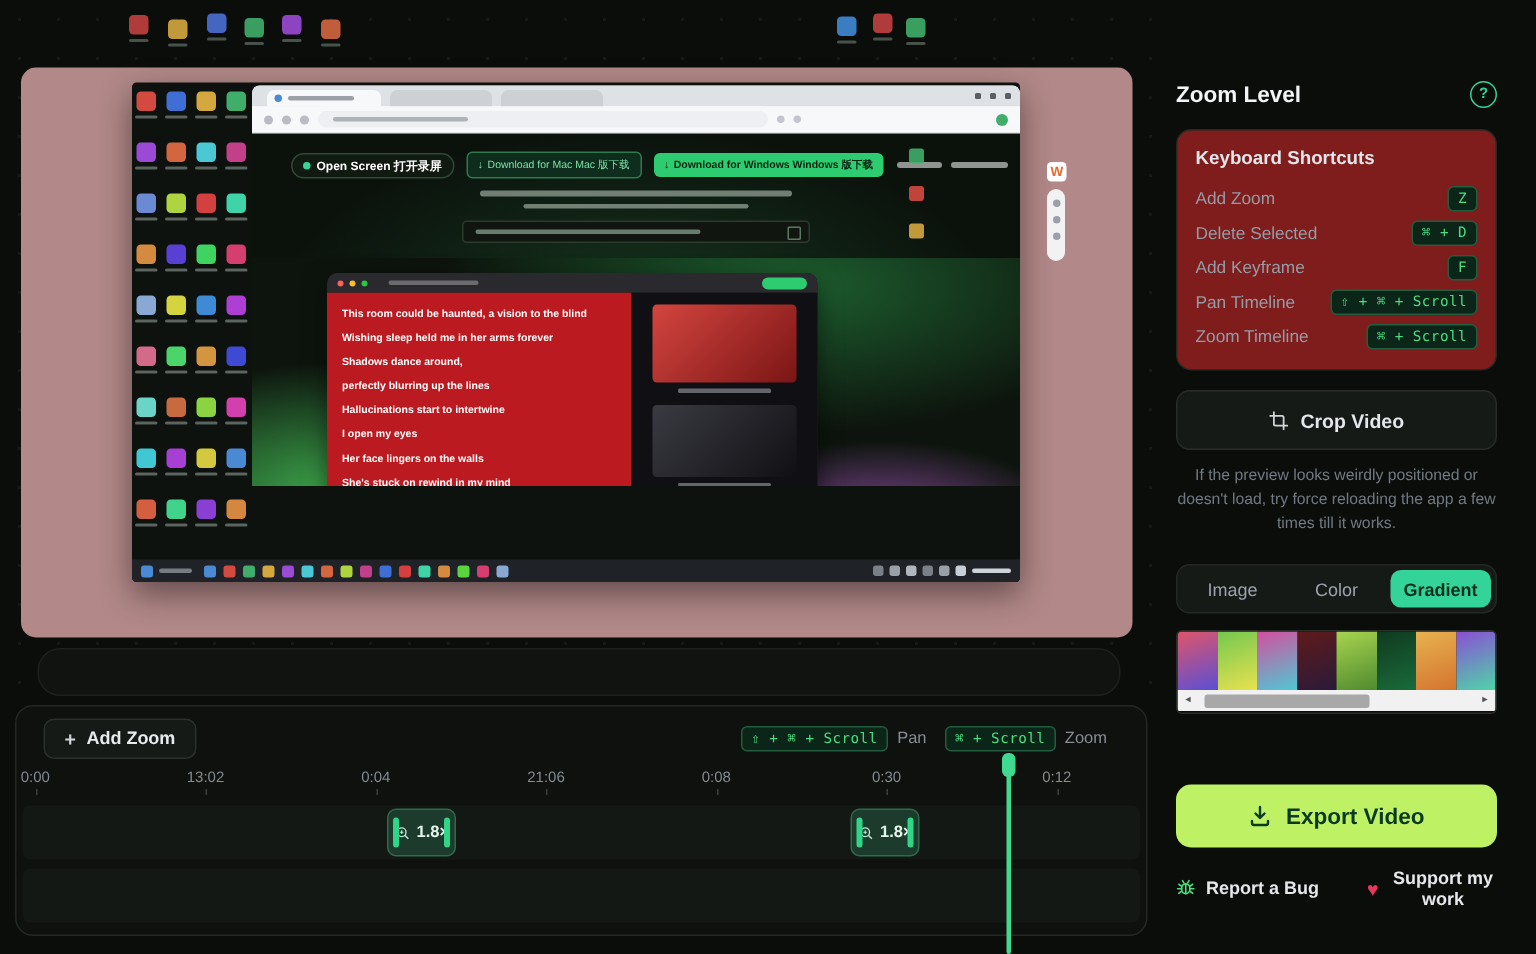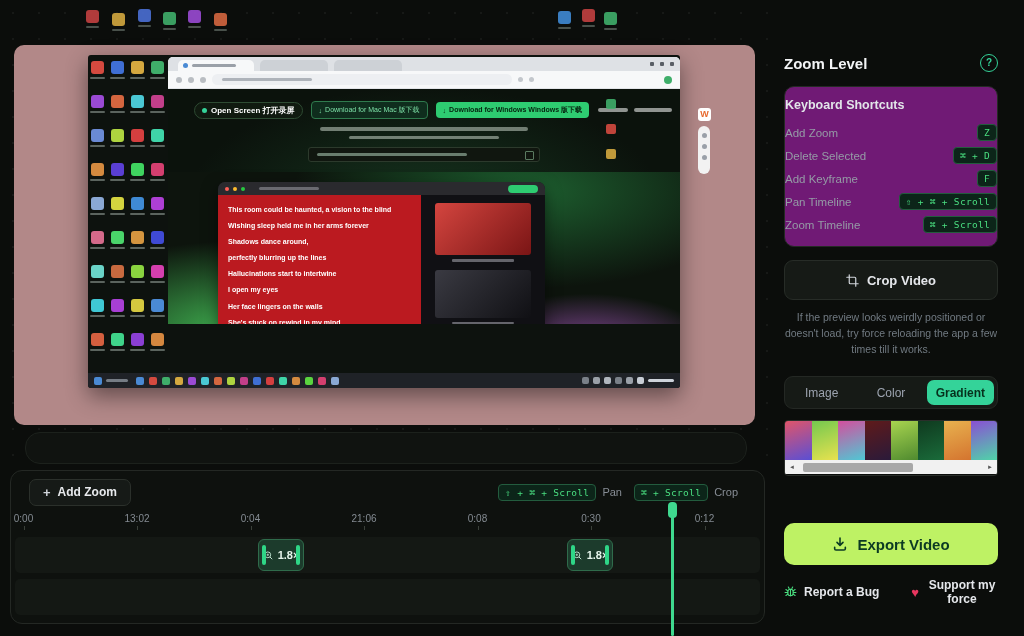--- a/index.html
+++ b/index.html
@@ -132,22 +132,22 @@
   #playhead-line{position:absolute;top:505px;width:3px;height:131px;background:#3fd98f;border-radius:2px;z-index:6;}
   #playhead-handle{position:absolute;top:502px;width:9px;height:16px;background:#3fd98f;border-radius:4px;z-index:7;}
 
   
   #sidebar{position:absolute;left:768px;top:0;width:256px;height:636px;}
   .sb-inner{position:absolute;left:16px;top:0;width:214px;height:636px;}
   .sb-title-row{position:absolute;top:54px;left:0;right:0;display:flex;align-items:center;}
   .sb-title-row h2{margin:0;font-size:15px;font-weight:bold;color:#f3f4f6;}
   .help{margin-left:auto;width:16px;height:16px;border:1.5px solid var(--accent);border-radius:50%;color:var(--accent);
         font-size:10px;font-weight:bold;text-align:center;line-height:16px;cursor:pointer;}
-  .card{position:absolute;top:86px;left:0;right:0;background:#701a75;border:1px solid #242a24;border-radius:10px;
-        padding:11px 0 10px;box-sizing:border-box;}
+  .card{position:absolute;top:86px;left:0;right:0;background:#7f1d1d;border:1px solid #242a24;border-radius:10px;
+        padding:11px 12px 10px;box-sizing:border-box;}
   .card h3{margin:0 0 9px;font-size:12.5px;font-weight:bold;color:#e2e5e9;}
   .sc-row{display:flex;align-items:center;justify-content:space-between;height:23px;}
   .sc-label{font-size:11.5px;color:#959ca6;}
   #crop-btn{position:absolute;top:260px;left:0;right:0;height:40px;background:#161a16;border:1px solid #272c27;
             border-radius:9px;color:#e5e7eb;font-size:13px;font-weight:600;display:flex;align-items:center;
             justify-content:center;gap:8px;cursor:pointer;font-family:inherit;width:214px;}
   .crop-ic{width:13px;height:13px;}
   .note{position:absolute;top:310px;left:0;width:214px;margin:0;font-size:10.5px;line-height:1.5;color:#717a82;text-align:center;}
   .tabs{position:absolute;top:376px;left:0;right:0;height:33px;background:#161a16;border:1px solid #242824;
         border-radius:9px;display:flex;align-items:stretch;padding:3px;box-sizing:border-box;gap:2px;}
@@ -411,21 +411,21 @@
   <div id="timeline">
     <div class="tl-top">
       <button id="add-zoom">
         <span class="plus">+</span>
         <span>Add Zoom</span>
       </button>
       <div class="tl-hints">
         <span class="kbd">⇧ + ⌘ + Scroll</span>
         <span class="hint-label">Pan</span>
         <span class="kbd">⌘ + Scroll</span>
-        <span class="hint-label">Crop</span>
+        <span class="hint-label">Zoom</span>
       </div>
     </div>
     <div class="ruler" id="ruler">
         <span class="tick-label" style="left: 12.5px;">0:00</span>
         <i class="tick-mark" style="left: 12.5px;"></i>
         <span class="tick-label" style="left: 126px;">13:02</span>
         <i class="tick-mark" style="left: 126px;"></i>
         <span class="tick-label" style="left: 239.5px;">0:04</span>
         <i class="tick-mark" style="left: 239.5px;"></i>
         <span class="tick-label" style="left: 353px;">21:06</span>
@@ -544,19 +544,19 @@
         <div class="bug">
           <svg class="bug-ic" viewBox="0 0 24 24" fill="none" stroke="currentColor" stroke-width="2" stroke-linecap="round">
             <path d="M8 2l1.5 2.5M16 2l-1.5 2.5"></path>
             <rect x="7" y="6" width="10" height="12" rx="5"></rect>
             <path d="M2 12h5M17 12h5M3.5 6.5L7 9M20.5 6.5L17 9M3.5 17.5L7 15M20.5 17.5L17 15M12 6v12"></path>
           </svg>
           <span>Report a Bug</span>
         </div>
         <div class="support-group">
           <span class="heart">♥</span>
-          <span class="support">Support my force</span>
+          <span class="support">Support my work</span>
         </div>
       </div>
     </div>
   </aside>
 
 </div>
 
 </body></html>

